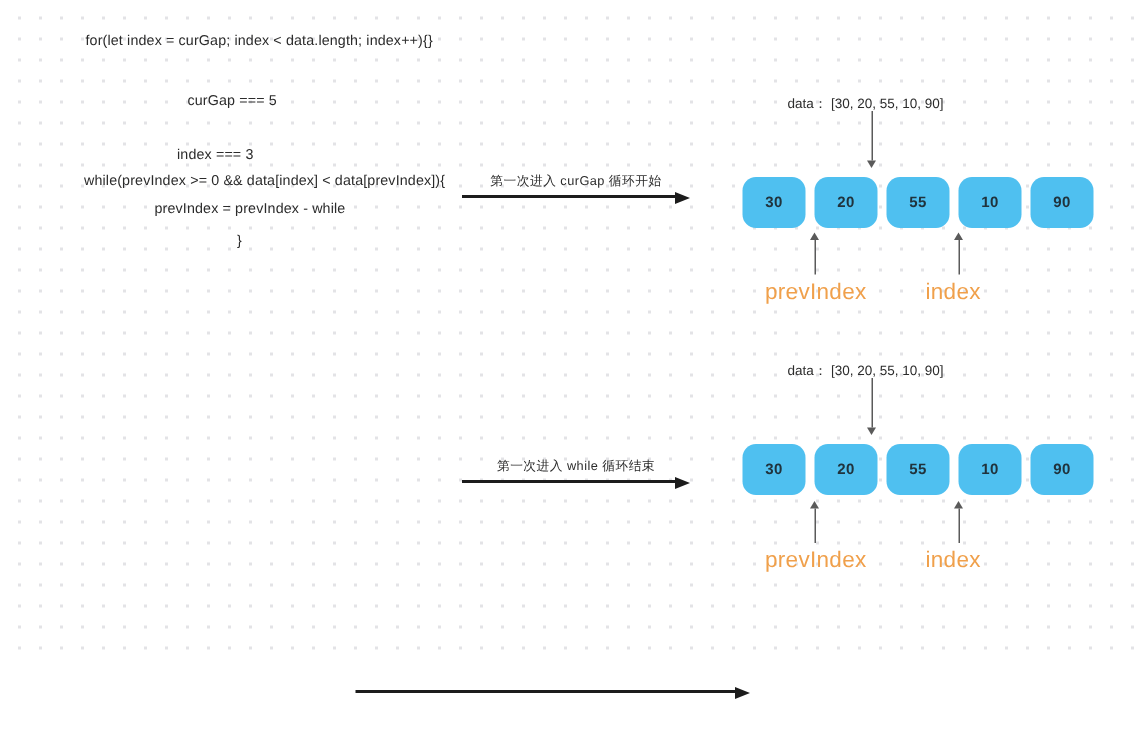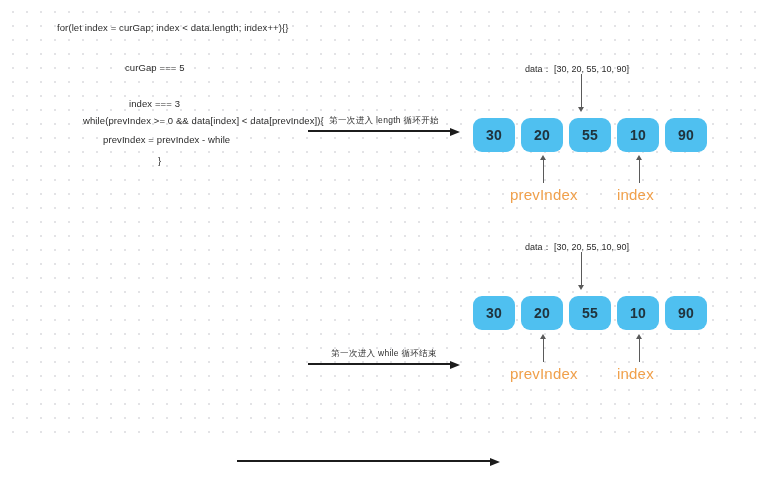--- a/index.html
+++ b/index.html
@@ -103,52 +103,53 @@
     border-bottom: 5.5px solid #5a5a5a;
   }
 
   .cell {
     position: absolute;
     width: 42px;
     height: 34px;
     border-radius: 9px;
     background: #4fc0f0;
     color: #20333d;
-    font-size: 14px;
+    font-size: 10px;
     font-weight: bold;
     display: flex;
     align-items: center;
     justify-content: center;
     letter-spacing: 0.2px;
+    margin-left: 22px;
   }
 
   .ptr-label {
     position: absolute;
     font-size: 15px;
     color: #f0a04b;
     white-space: nowrap;
     letter-spacing: 0.2px;
   }
 </style>
 </head>
 <body>
 
 <div id="canvas">
     <div class="code-line" style="left: 57px; top: 22px;">for(let index = curGap; index &lt; data.length; index++){}</div>
     <div class="code-line" style="left: 125px; top: 62px;">curGap === 5</div>
-    <div class="code-line" style="left: 129px; top: 98px;">index === 3</div>
-    <div class="code-line" style="left: 56px; top: 115px; margin-left: 27px;">while(prevIndex &gt;= 0 &amp;&amp; data[index] &lt; data[prevIndex]){</div>
+    <div class="code-line" style="left: 118px; top: 98px;">index === 3</div>
+    <div class="code-line" style="left: 56px; top: 115px;">while(prevIndex &gt;= 0 &amp;&amp; data[index] &lt; data[prevIndex]){</div>
     <div class="code-line" style="left: 103px; top: 134px;">prevIndex = prevIndex - while</div>
     <div class="code-line" style="left: 158px; top: 155px;">}</div>
     <div class="flow-arrow" style="left: 308px; top: 112px; width: 152px;">
       <div class="line" style="width: 143px;"></div>
       <div class="head" style="left: 142px;"></div>
-      <div class="flow-label">第一次进入 length 循环开始</div>
+      <div class="flow-label">第一次进入 curGap 循环开始</div>
     </div>
-    <div class="flow-arrow" style="left: 308px; top: 302px; width: 152px; margin-top: 43px;">
+    <div class="flow-arrow" style="left: 308px; top: 302px; width: 152px;">
       <div class="line" style="width: 143px;"></div>
       <div class="head" style="left: 142px;"></div>
       <div class="flow-label">第一次进入 while 循环结束</div>
     </div>
     <div class="flow-arrow" style="left: 237px; top: 442px; width: 263px;">
       <div class="line" style="width: 254px;"></div>
       <div class="head" style="left: 253px;"></div>
     </div>
     <div class="data-label" style="left: 525px; top: 63px;">data：  [30, 20, 55, 10, 90]</div>
     <div class="v-arrow" style="left: 576px; top: 74px; height: 38px;">

